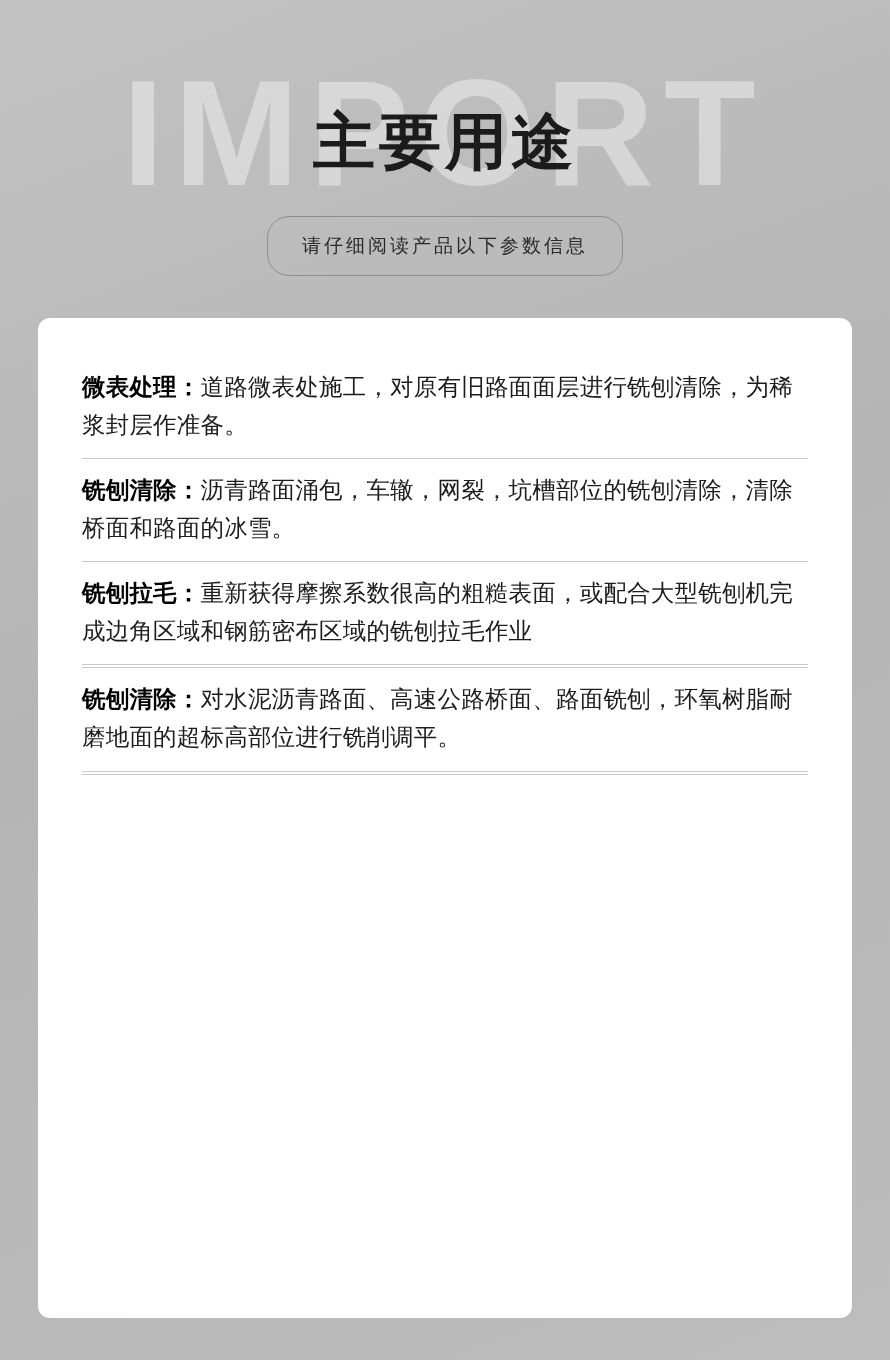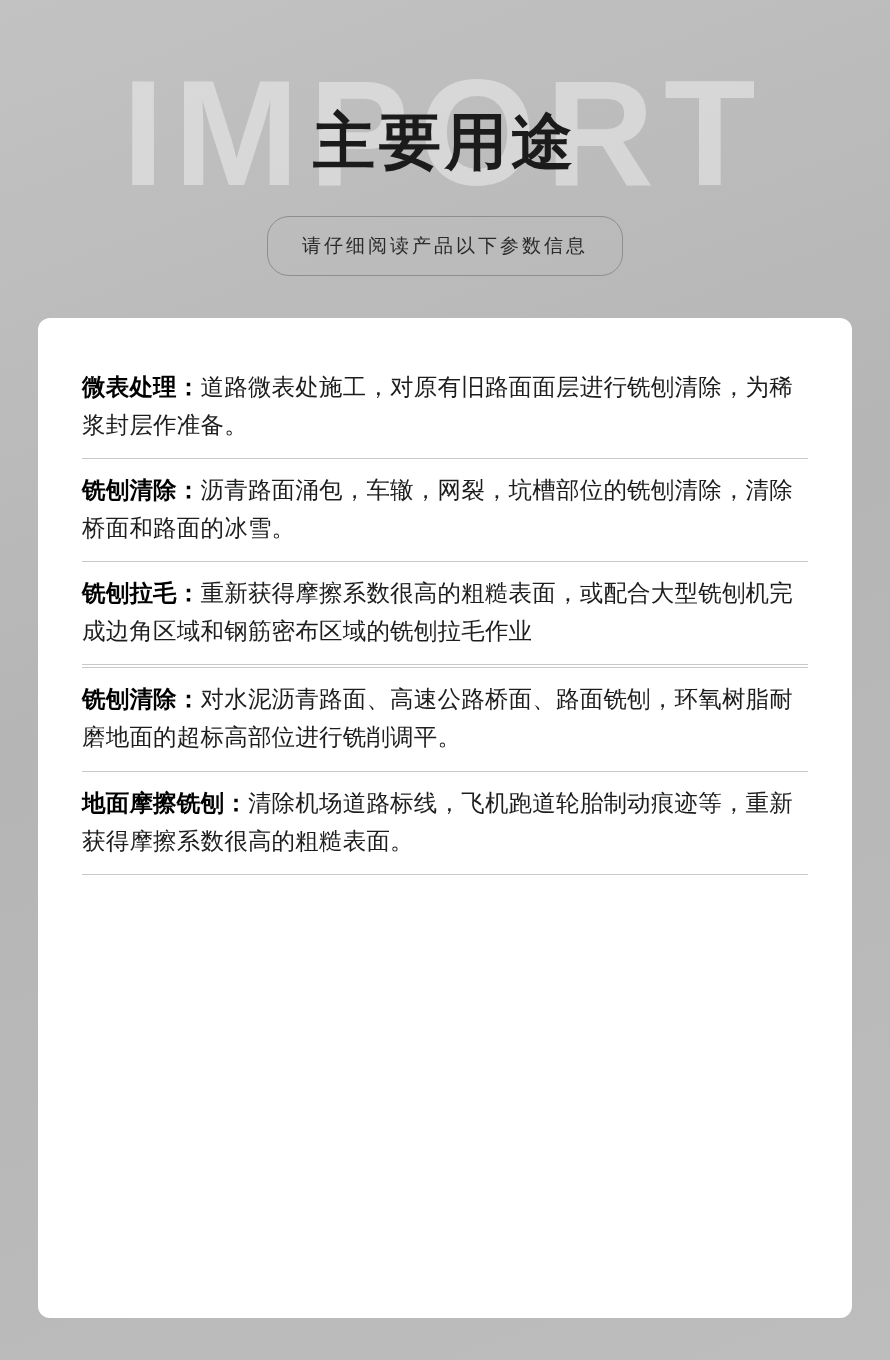--- a/index.html
+++ b/index.html
@@ -135,20 +135,17 @@
     </div>
     <div class="divider"></div>
 
     <div class="divider"></div>
 
     <div class="entry">
       <span class="label">铣刨清除：</span><span class="text">对水泥沥青路面、高速公路桥面、路面铣刨，环氧树脂耐磨地面的超标高部位进行铣削调平。</span>
     </div>
     <div class="divider"></div>
 
-    <div class="entry">
-      <span class="label">地面摩擦铣刨：</span><span class="text">清除机场道路标线，飞机跑道轮胎制动痕迹等，重新获得摩擦系数很高的粗糙表面。</span>
-    </div>
     <div class="divider"></div>
 
 
   </div>
 </div>
 
 </body></html>

